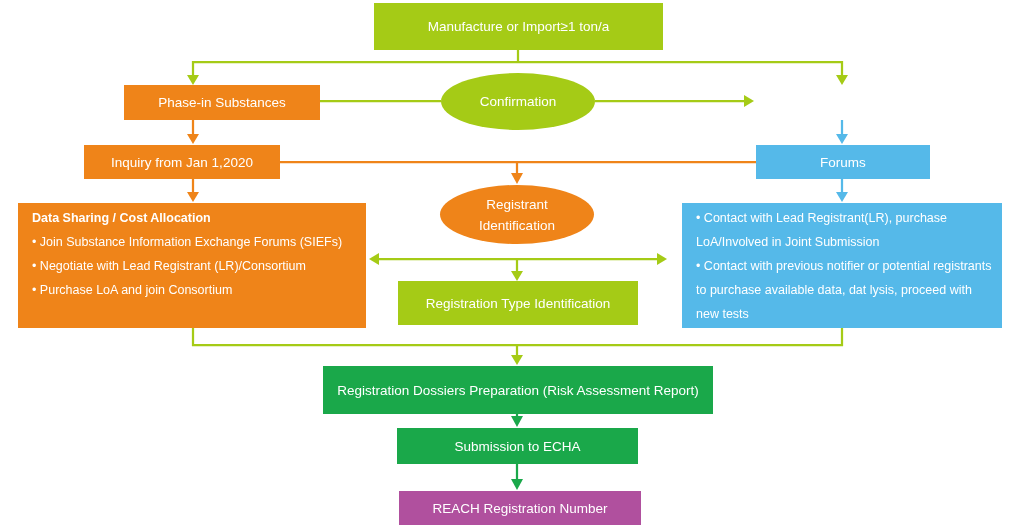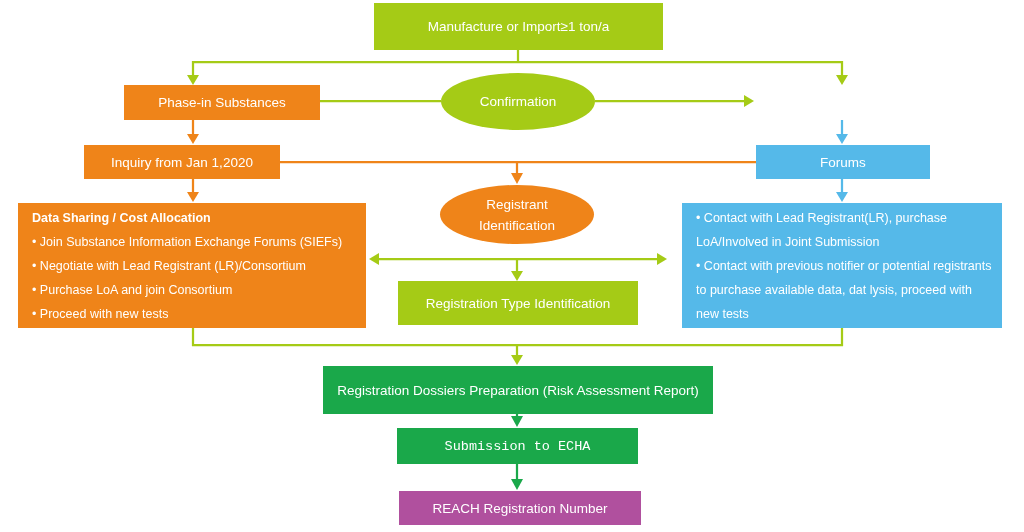--- a/index.html
+++ b/index.html
@@ -34,21 +34,21 @@
 
   #n-top{left:374px;top:3px;width:289px;height:47px;}
   #n-confirm{left:441px;top:73px;width:154px;height:57px;}
   #n-phasein{left:84px;top:85px;width:196px;height:35px;margin-left:40px;}
   #n-nonphasein{left:756px;top:85px;width:174px;height:35px;}
   #n-inqjan{left:84px;top:145px;width:196px;height:34px;}
   #n-inquiry{left:756px;top:145px;width:174px;height:34px;}
   #n-subst{left:440px;top:185px;width:154px;height:59px;padding:0 24px;line-height:21px;}
   #n-regtype{left:398px;top:281px;width:240px;height:44px;}
   #n-dossiers{left:323px;top:366px;width:390px;height:48px;}
-  #n-submission{left:397px;top:428px;width:241px;height:36px;font-family:Liberation Mono, monospace;}
+  #n-submission{left:397px;top:428px;width:241px;height:36px;}
   #n-reach{left:399px;top:491px;width:242px;height:34px;}
 
   .bigbox{
     display:block;text-align:left;
     font-size:12.5px;line-height:24px;
   }
   #n-datashare{left:18px;top:203px;width:348px;height:125px;padding:3px 14px;}
   #n-contact{left:670px;top:203px;width:320px;height:125px;padding:3px 10px 3px 14px;margin-left:12px;}
   .bb-title{font-weight:bold;}
   .bb-line.nowrap{white-space:nowrap;}
@@ -127,21 +127,20 @@
 
   <div class="node blue" id="n-inquiry">Forums</div>
 
   <div class="node orange ellipse" id="n-subst">Registrant Identification</div>
 
   <div class="node orange bigbox" id="n-datashare">
     <div class="bb-title">Data Sharing / Cost Allocation</div>
     <div class="bb-line nowrap">• Join Substance Information Exchange Forums (SIEFs)</div>
     <div class="bb-line nowrap">• Negotiate with Lead Registrant (LR)/Consortium</div>
     <div class="bb-line nowrap">• Purchase LoA and join Consortium</div>
-    <div class="bb-line nowrap">• Proceed with new tests</div>
   </div>
 
   <div class="node blue bigbox" id="n-contact">
     <div class="bb-line">• Contact with Lead Registrant(LR), purchase LoA/Involved in Joint Submission</div>
     <div class="bb-line">• Contact with previous notifier or potential registrants to purchase available data, dat lysis, proceed with new tests</div>
   </div>
 
   <div class="node green" id="n-regtype">Registration Type Identification</div>
 
   <div class="node darkgreen" id="n-dossiers">Registration Dossiers Preparation (Risk Assessment Report)</div>

